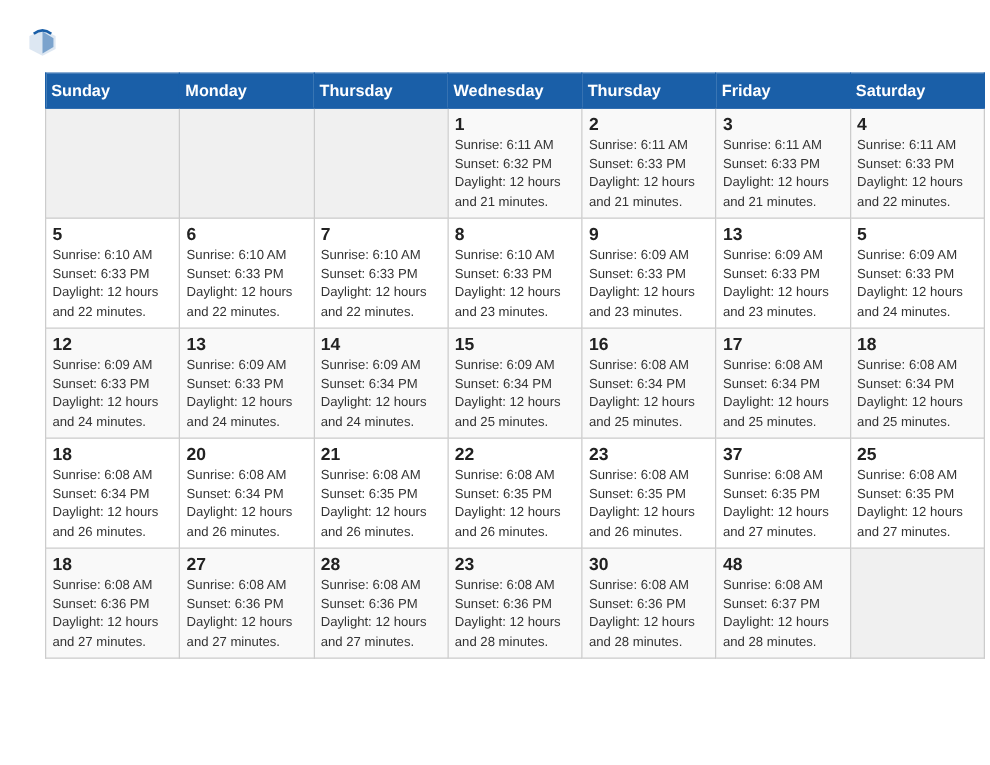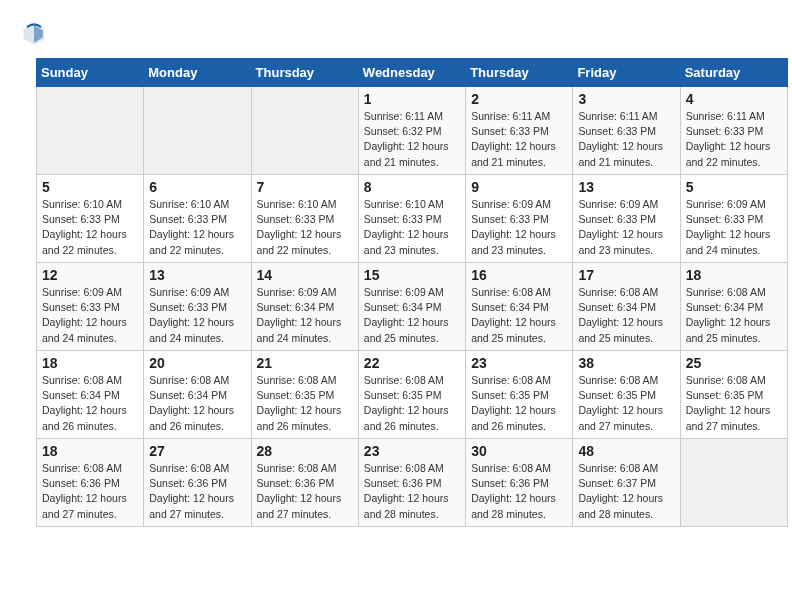--- a/index.html
+++ b/index.html
@@ -288,21 +288,21 @@
 and 26 minutes.</div>
         </td>
         <td>
           <span class="day-num">23</span>
           <div class="day-info" style="white-space: pre-line;">Sunrise: 6:08 AM
 Sunset: 6:35 PM
 Daylight: 12 hours
 and 26 minutes.</div>
         </td>
         <td>
-          <span class="day-num">38</span>
+          <span class="day-num">37</span>
           <div class="day-info" style="white-space: pre-line;">Sunrise: 6:08 AM
 Sunset: 6:35 PM
 Daylight: 12 hours
 and 27 minutes.</div>
         </td>
         <td>
           <span class="day-num">25</span>
           <div class="day-info" style="white-space: pre-line;">Sunrise: 6:08 AM
 Sunset: 6:35 PM
 Daylight: 12 hours

